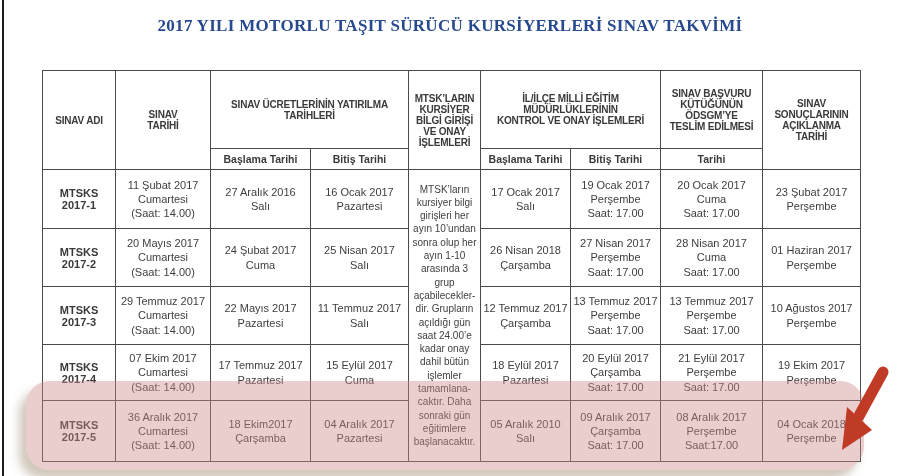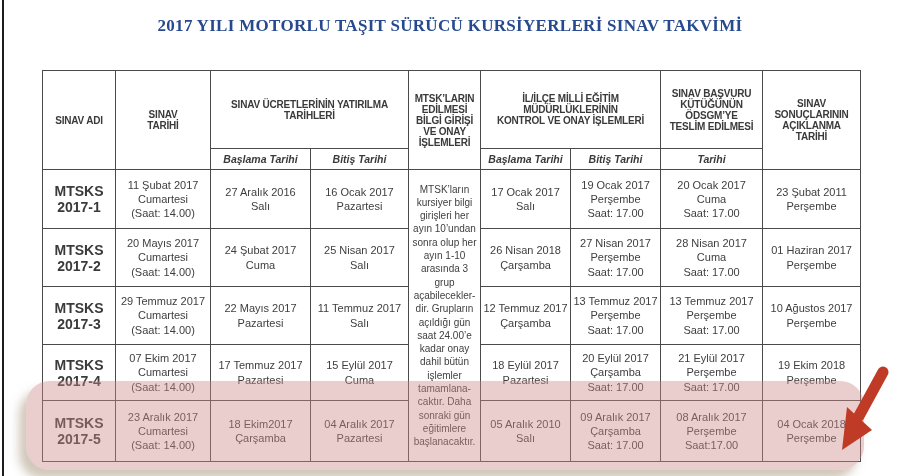--- a/index.html
+++ b/index.html
@@ -8,23 +8,23 @@
   #scan-line{position:absolute;left:2px;top:0;width:2px;height:476px;background:#1c1c1c;}
   #title{position:absolute;left:0;top:16px;width:900px;text-align:center;
          font-family:"Liberation Serif",serif;font-weight:bold;font-size:17px;
          letter-spacing:.3px;color:#27498f;margin:0;}
   table.calendar{position:absolute;left:42px;top:70px;width:818px;
                  border-collapse:collapse;table-layout:fixed;}
   table.calendar th,table.calendar td{
       border:1px solid #4a4a4a;vertical-align:middle;text-align:center;
       white-space:pre-line;padding:1px 2px;overflow:hidden;}
   th.group{font-size:10px;font-weight:bold;letter-spacing:-0.2px;color:#3a3a3a;}
-  th.sub{font-size:10.5px;font-weight:bold;height:18px;color:#3a3a3a;font-style:italic;}
+  th.sub{font-size:10.5px;font-weight:bold;height:18px;color:#3a3a3a;}
   td.cell{font-size:11px;line-height:1.3;font-weight:normal;color:#3e3e3e;}
-  td.name{font-size:14px;font-weight:bold;color:#3a3a3a;margin-left:42px;}
+  td.name{font-size:11px;font-weight:bold;color:#3a3a3a;margin-left:42px;}
   td.note{font-size:10px;line-height:1.33;padding:0;color:#3e3e3e;}
   tr.r-head{height:78px;}
   tr.r1{height:59px;} tr.r2{height:58px;} tr.r3{height:58px;}
   tr.r4{height:56px;} tr.r5{height:61px;}
   #highlight{position:absolute;left:26px;top:381px;width:838px;height:89px;
              border-radius:24px;background:rgba(205,139,139,0.42);
              box-shadow:-7px 9px 10px rgba(165,145,122,0.5);pointer-events:none;}
   #arrow{position:absolute;left:830px;top:364px;width:62px;height:90px;pointer-events:none;}
 </style>
 </head>
@@ -47,21 +47,21 @@
         <col style="width:98px">
     </colgroup>
     <thead>
       <tr class="r-head">
         <th class="group" rowspan="2">SINAV ADI</th>
         <th class="group" rowspan="2">SINAV
 TARİHİ</th>
         <th class="group" colspan="2">SINAV ÜCRETLERİNİN YATIRILMA
 TARİHLERİ</th>
         <th class="group" rowspan="2">MTSK’LARIN
-EDİLMESİ
+KURSİYER
 BİLGİ GİRİŞİ
 VE ONAY
 İŞLEMLERİ</th>
         <th class="group" colspan="2">İL/İLÇE MİLLİ EĞİTİM MÜDÜRLÜKLERİNİN
 KONTROL VE ONAY İŞLEMLERİ</th>
         <th class="group">SINAV BAŞVURU
 KÜTÜĞÜNÜN
 ÖDSGM’YE
 TESLİM EDİLMESİ</th>
         <th class="group" rowspan="2">SINAV
@@ -109,21 +109,21 @@
 eğitimlere
 başlanacaktır.</td>
         <td class="cell">17 Ocak 2017
 Salı</td>
         <td class="cell">19 Ocak 2017
 Perşembe
 Saat: 17.00</td>
         <td class="cell">20 Ocak 2017
 Cuma
 Saat: 17.00</td>
-        <td class="cell">23 Şubat 2011
+        <td class="cell">23 Şubat 2017
 Perşembe</td>
       </tr>
       <tr class="r2">
         <td class="name">MTSKS
 2017-2</td>
         <td class="cell">20 Mayıs 2017
 Cumartesi
 (Saat: 14.00)</td>
         <td class="cell">24 Şubat 2017
 Cuma</td>
@@ -172,27 +172,27 @@
         <td class="cell">15 Eylül 2017
 Cuma</td>
         <td class="cell">18 Eylül 2017
 Pazartesi</td>
         <td class="cell">20 Eylül 2017
 Çarşamba
 Saat: 17.00</td>
         <td class="cell">21 Eylül 2017
 Perşembe
 Saat: 17.00</td>
-        <td class="cell">19 Ekim 2018
+        <td class="cell">19 Ekim 2017
 Perşembe</td>
       </tr>
       <tr class="r5">
         <td class="name">MTSKS
 2017-5</td>
-        <td class="cell">23 Aralık 2017
+        <td class="cell">36 Aralık 2017
 Cumartesi
 (Saat: 14.00)</td>
         <td class="cell">18 Ekim2017
 Çarşamba</td>
         <td class="cell">04 Aralık 2017
 Pazartesi</td>
         <td class="cell">05 Aralık 2010
 Salı</td>
         <td class="cell">09 Aralık 2017
 Çarşamba

